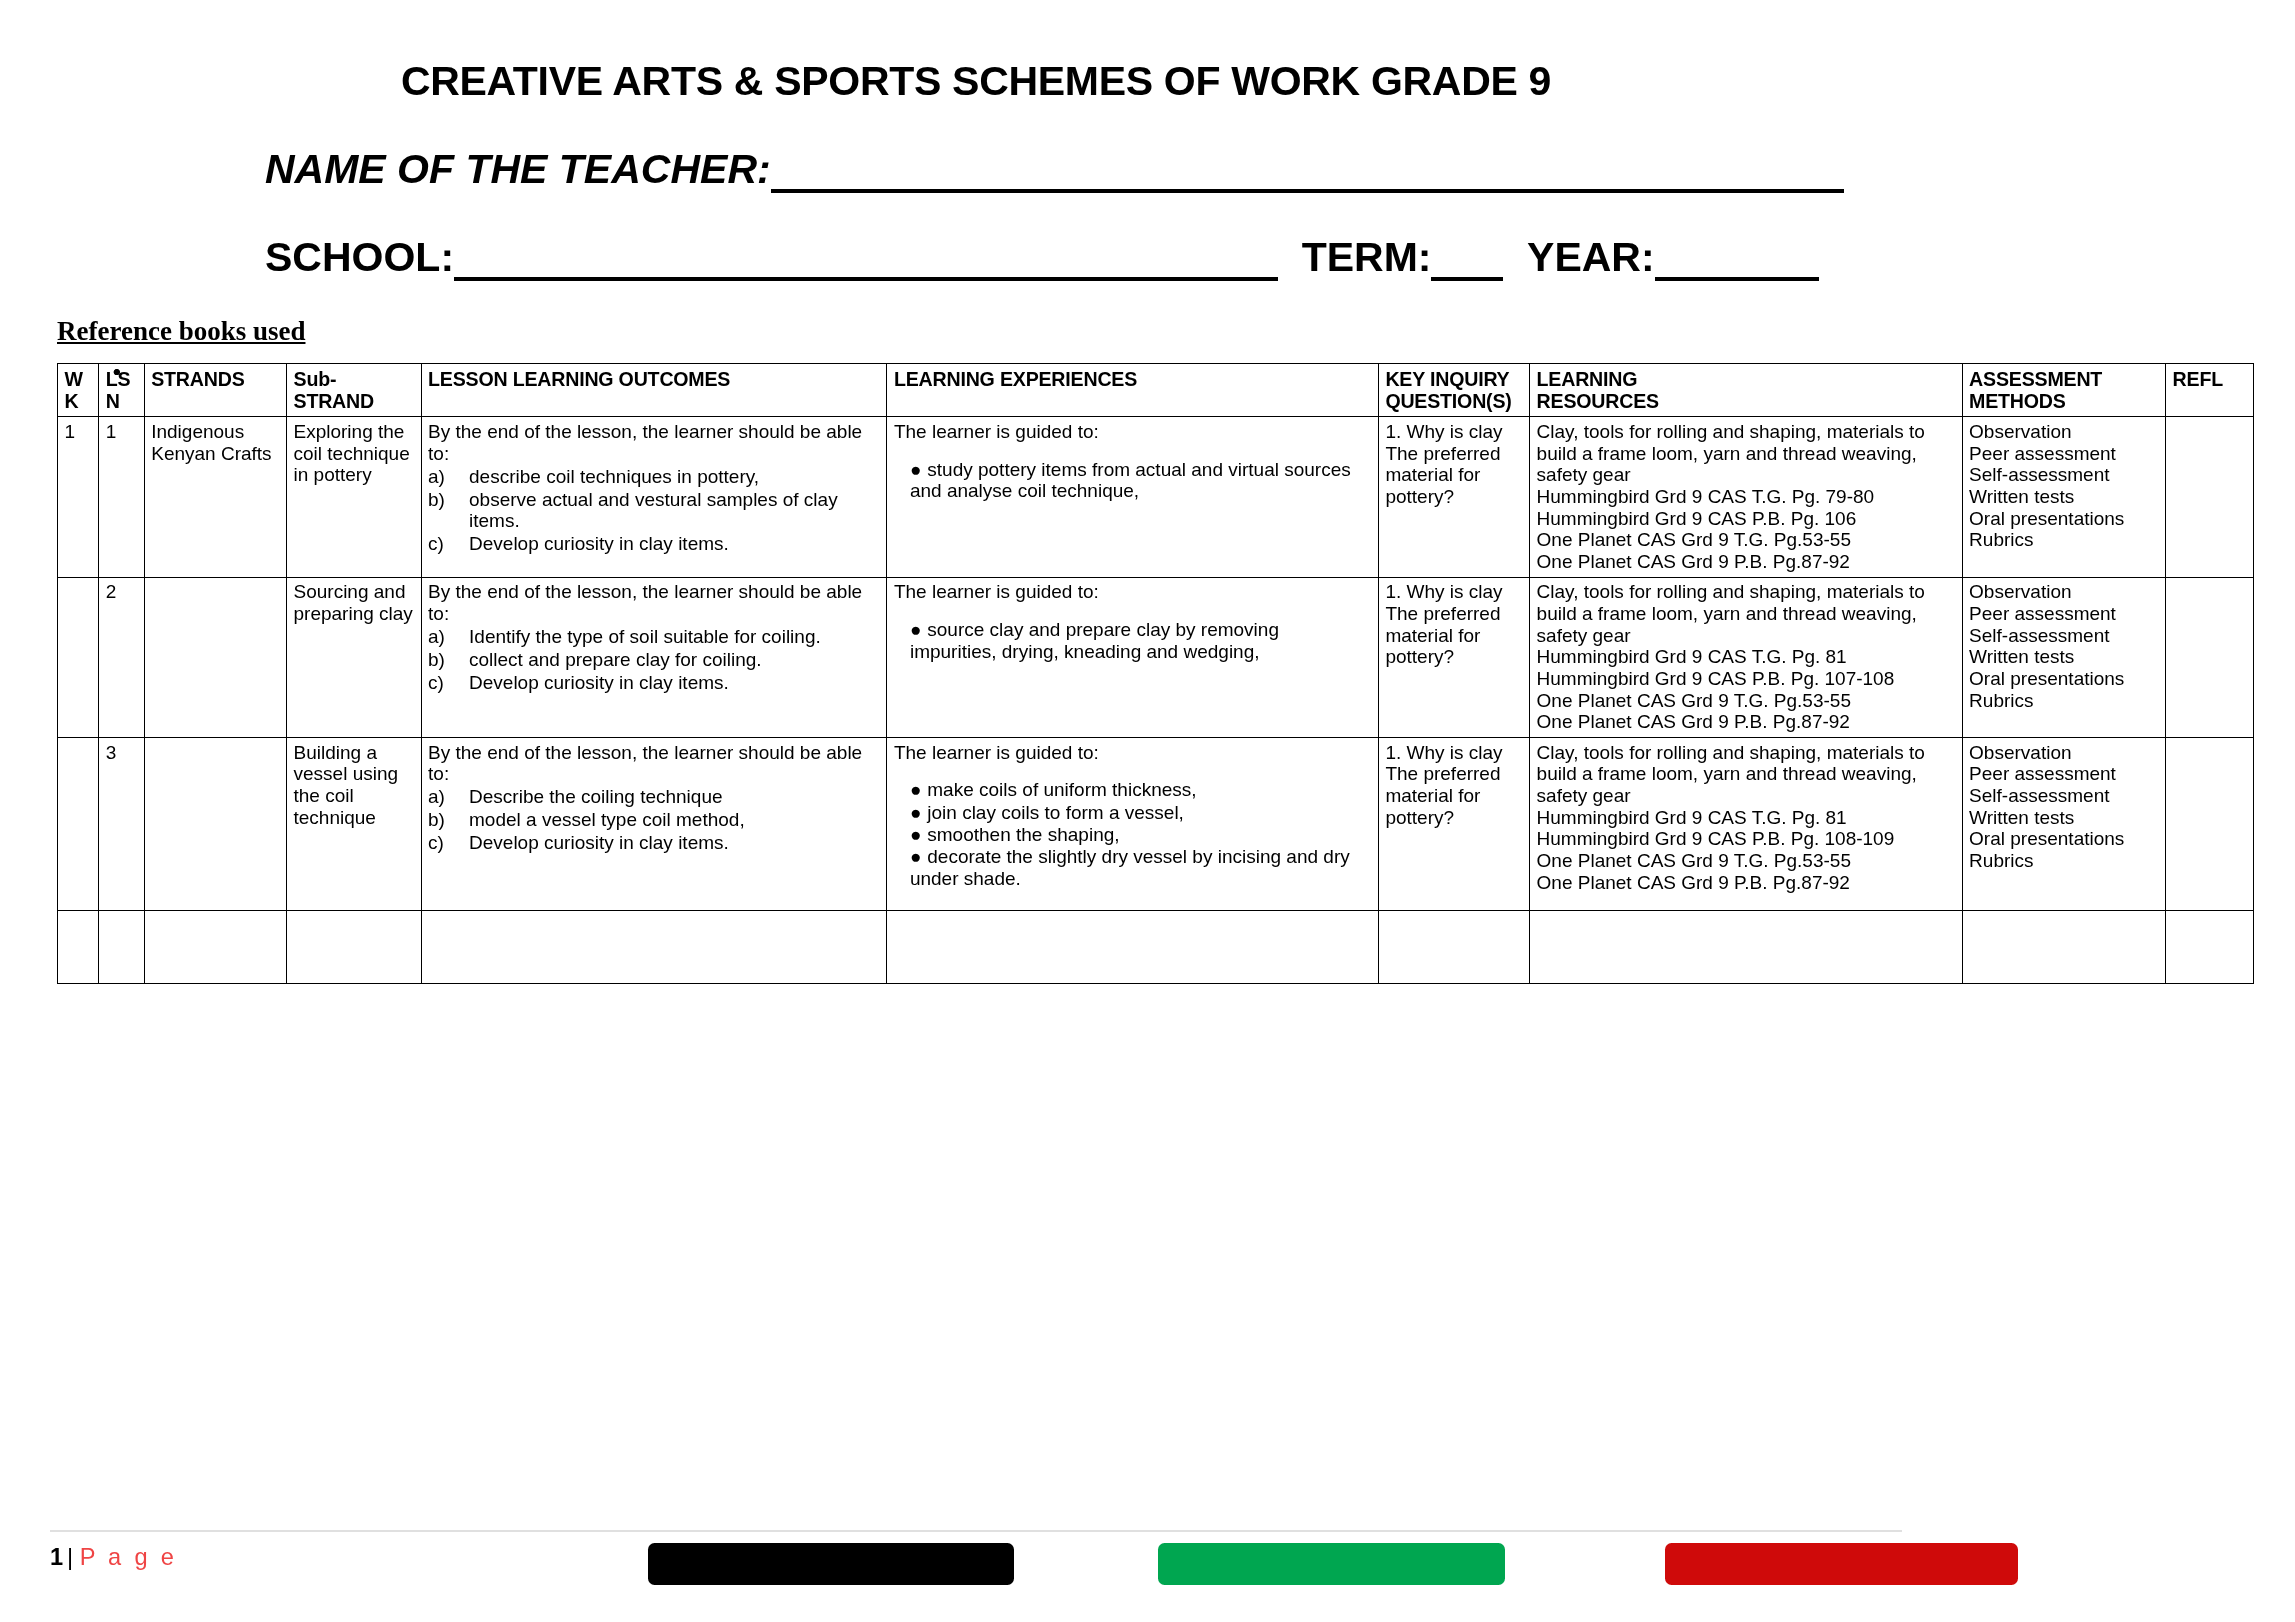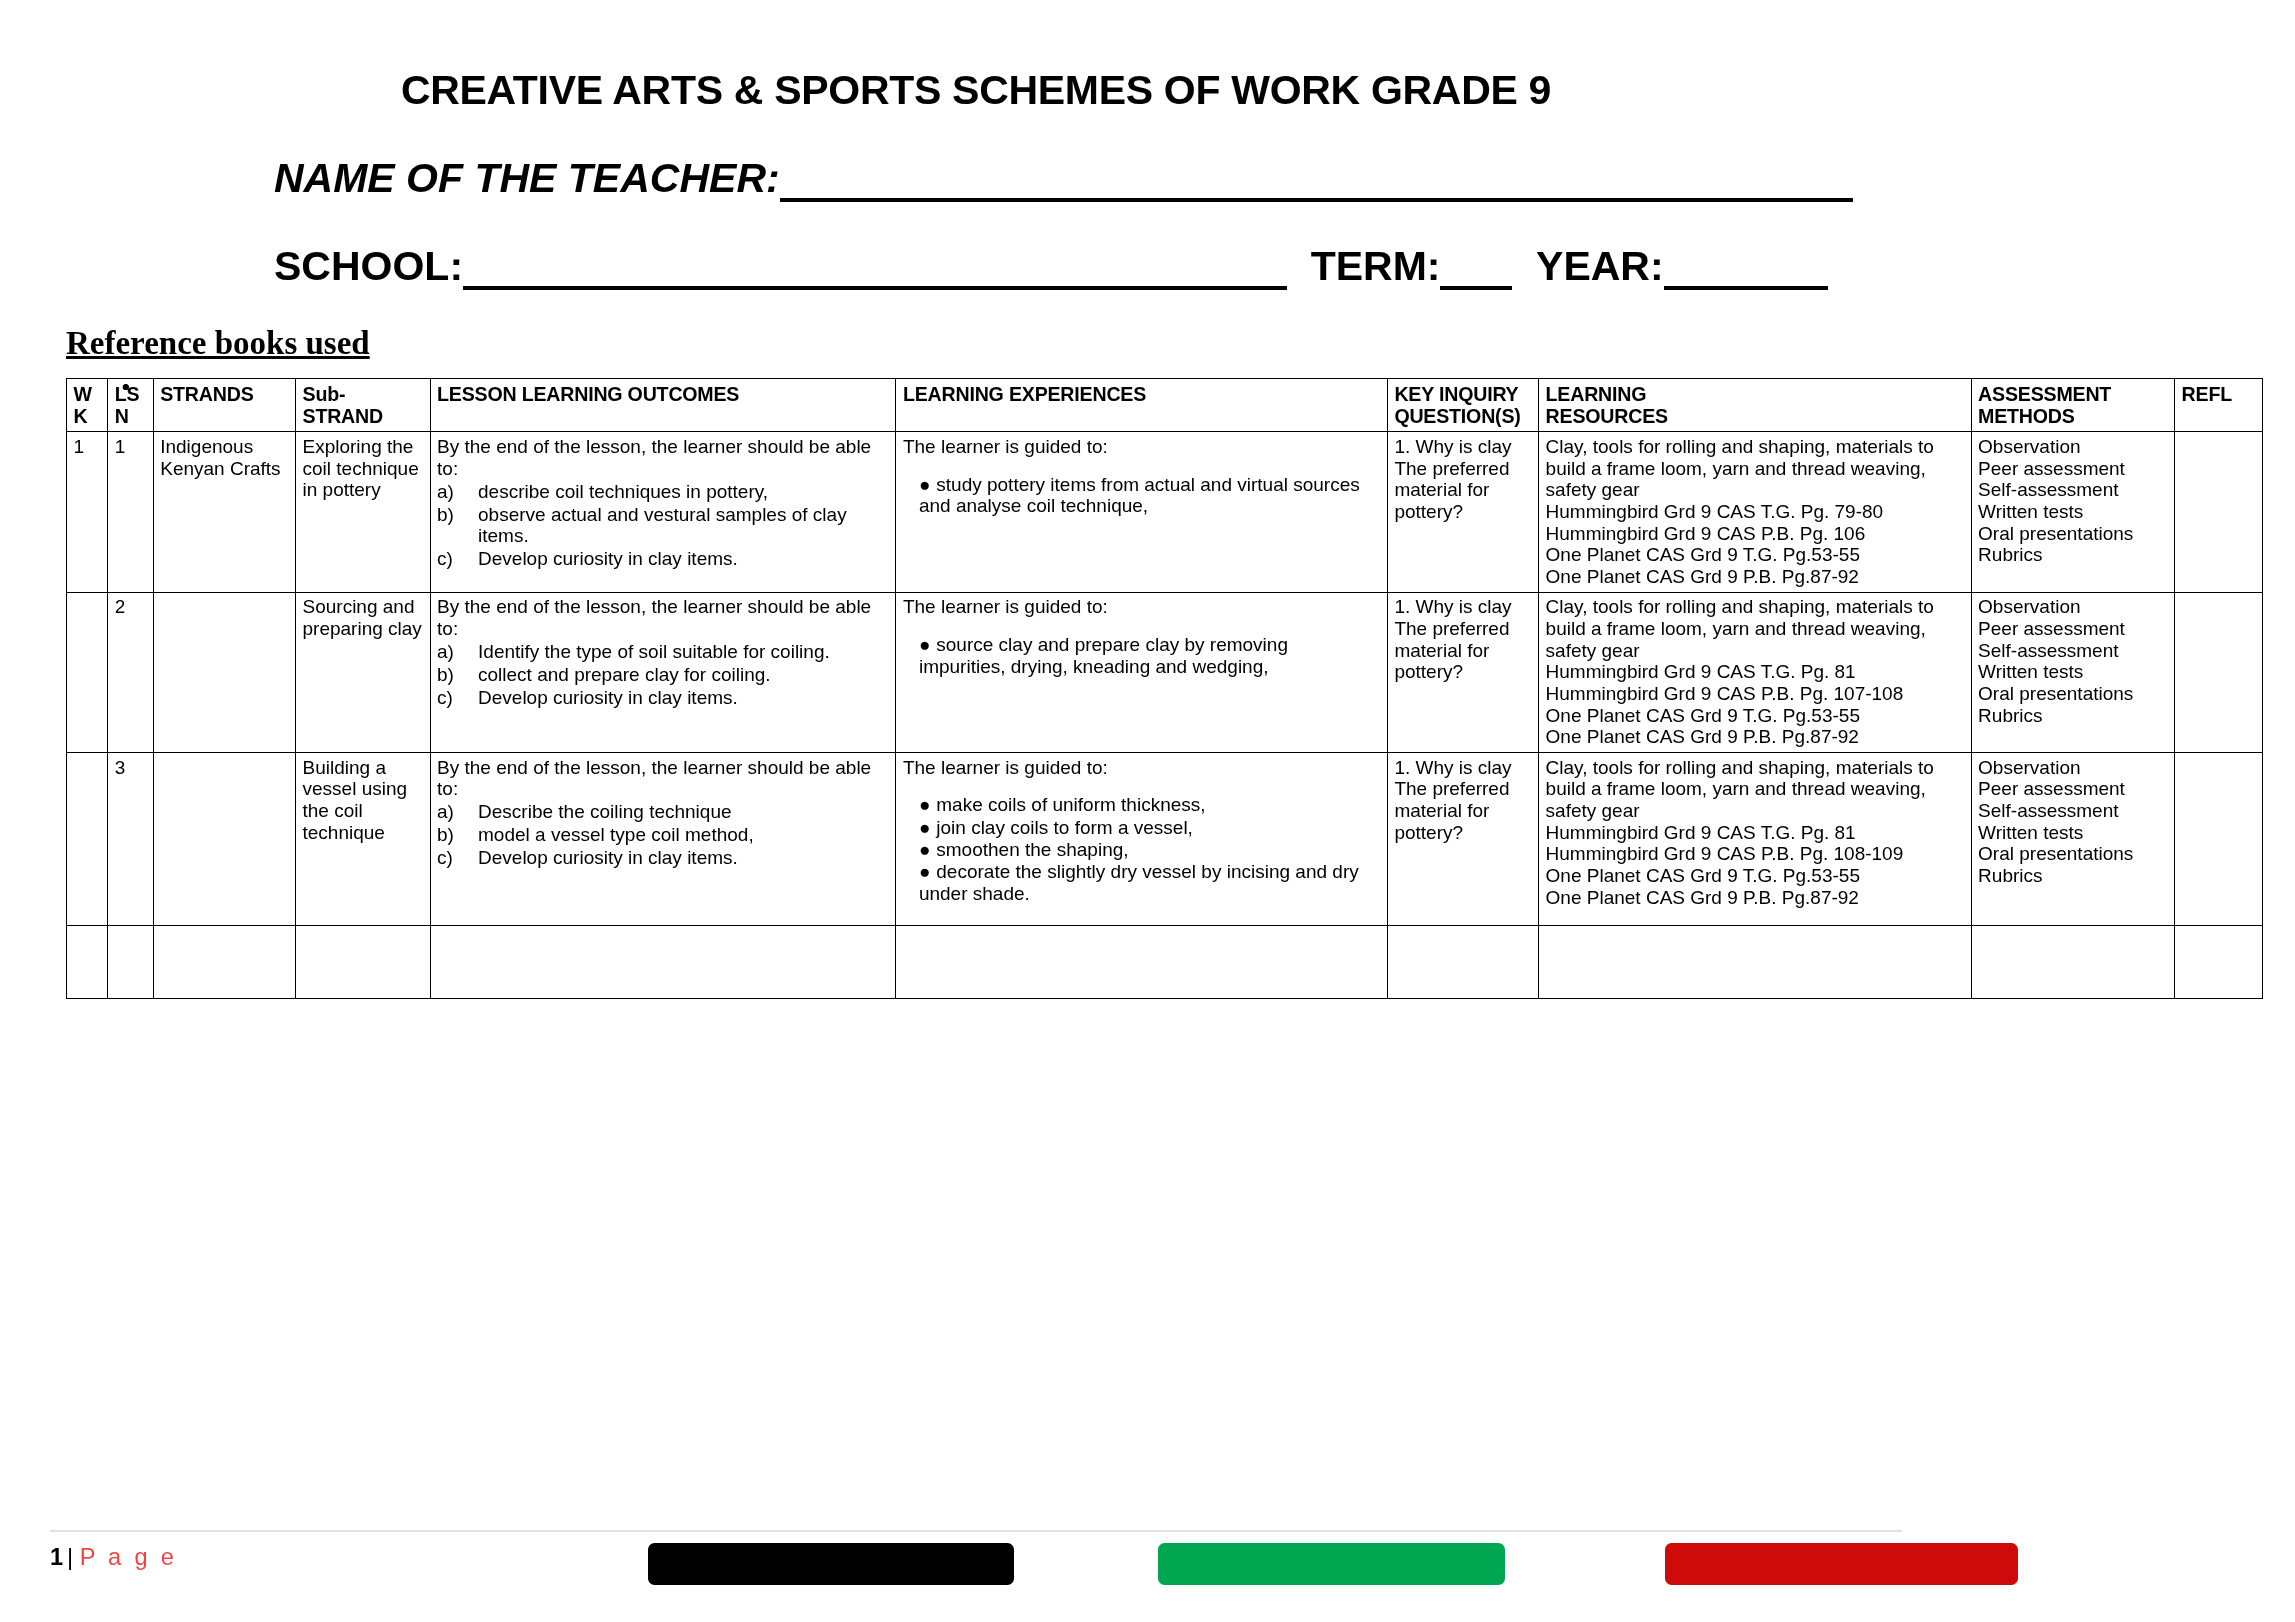--- a/index.html
+++ b/index.html
@@ -8,21 +8,21 @@
     background:#ffffff;
     font-family:"Liberation Sans",sans-serif;
     color:#000;
     overflow:hidden;
     position:relative;
   }
   .page{
     position:relative;
     width:1952px;height:1623px;
     box-sizing:border-box;
-    padding:16px;
+    padding:7px;
   }
 
   
   .doc-title{
     text-align:center;
     font-size:41px;
     font-weight:bold;
     letter-spacing:-0.3px;
     margin:0;
     padding:51px 0 0 0;
@@ -49,21 +49,21 @@
   .bl-teacher{width:1073px;}
   .bl-school{width:824px;}
   .bl-term{width:72px;}
   .bl-year{width:164px;}
   .gap-sm{display:inline-block;width:23.6px;}
 
   
   .ref-head{
     font-family:"Liberation Serif",serif;
     font-weight:bold;
-    font-size:33px;
+    font-size:27px;
     text-decoration:underline;
     margin:35px 0 0 50px;
   }
   .ref-list{
     margin:11.8px 0 0 0;
     padding:0;
     list-style:none;
   }
   .ref-list li{
     font-family:"Liberation Serif",serif;

